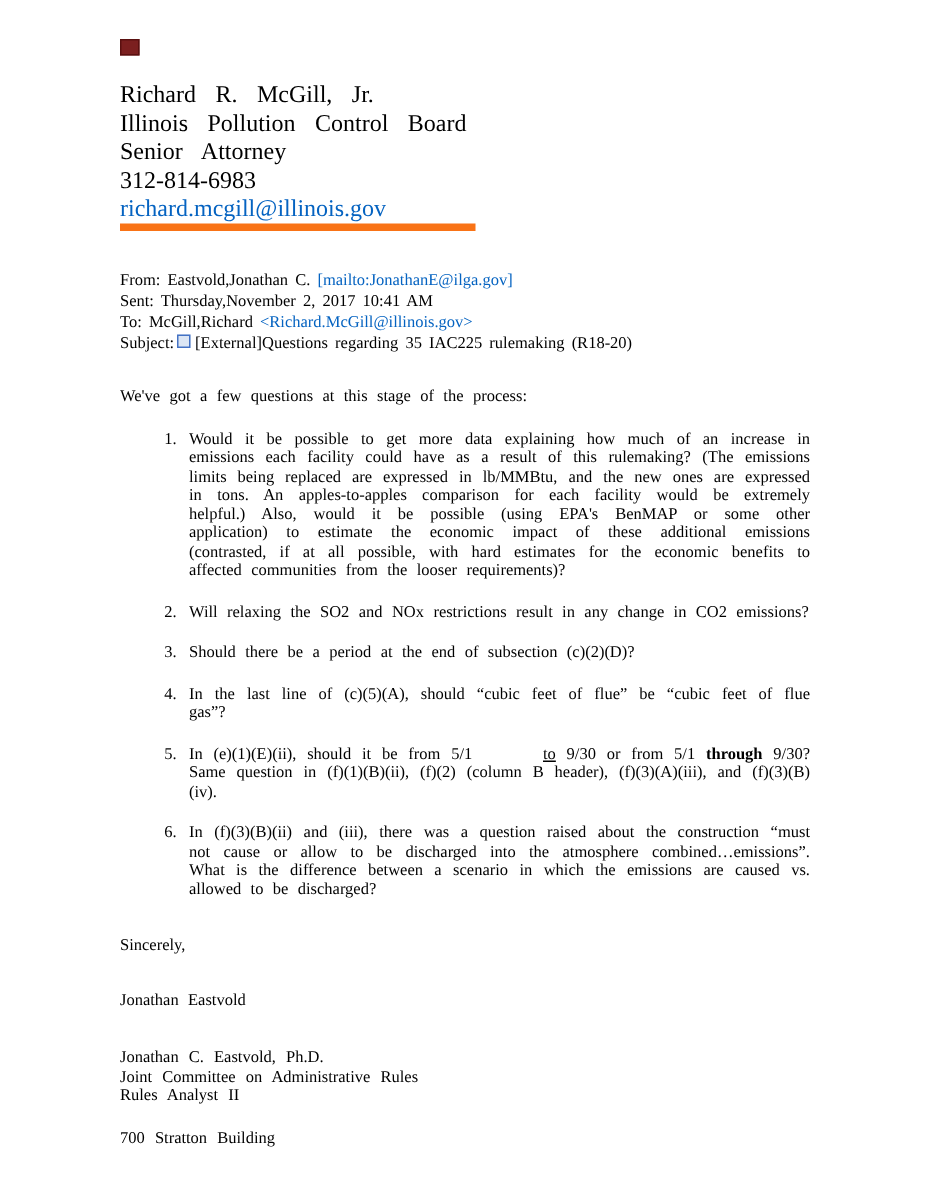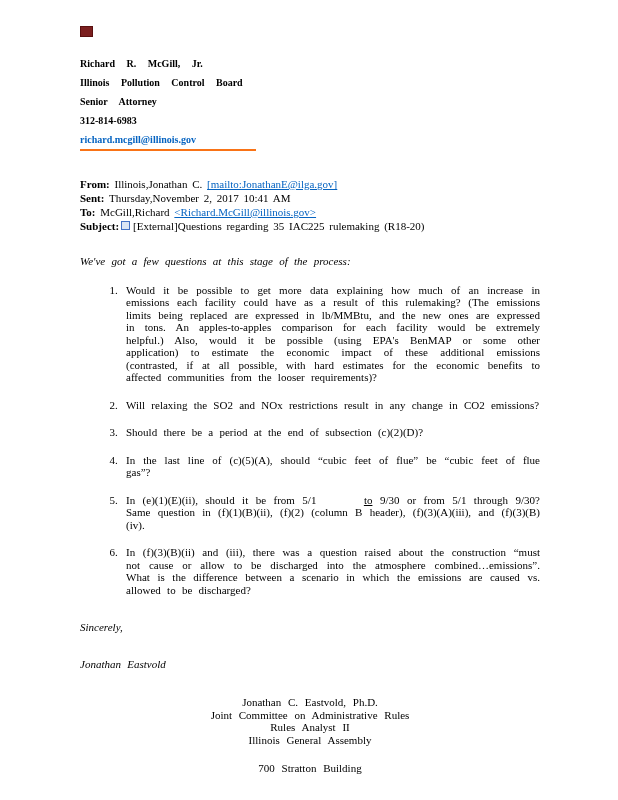--- a/index.html
+++ b/index.html
@@ -23,94 +23,91 @@
     position: absolute;
     left: 80px;
     top: 26px;
     width: 11px;
     height: 9px;
     background: #7b1f1f;
     border: 1px solid #5a1010;
   }
   
   .sig-top {
-    font-size: 10px;
+    font-size: 16px;
     line-height: 19px;
     word-spacing: 9px;
-    font-weight: bold;
   }
   .sig-top .email-row {
     word-spacing: 0;
   }
   a.link, .link {
     color: #0563C1;
-    text-decoration: underline;
     cursor: pointer;
   }
   .email-underline {
     display: inline-block;
-    border-bottom: 2px solid #f97316;
+    border-bottom: 5px solid #f97316;
     padding-right: 60px;
   }
   .email-underline a.link { text-decoration: none; }
 
   
   .mail-headers {
     margin-top: 26px;
     font-size: 11px;
     line-height: 14px;
     word-spacing: 2px;
   }
-  .mail-headers .lbl { font-weight: bold; }
+  .mail-headers .lbl { font-weight: normal; }
   .subject-flag {
     display: inline-block;
     width: 7px;
     height: 7px;
     background: #dce6f4;
     border: 1px solid #4472C4;
     margin: 0 3px 0 2px;
     vertical-align: baseline;
   }
 
   
   .mail-body {
     margin-top: 22px;
     font-size: 11px;
     line-height: 12.5px;
   }
   .mail-body p {
     margin: 0 0 14px 0;
     text-align: justify;
     word-spacing: 3.5px;
-    font-style: italic;
   }
   ol.questions {
     margin: 16px 0 14px 0;
     padding-left: 44px;
   }
   ol.questions li {
     margin-bottom: 15px;
     text-align: justify;
     word-spacing: 3.5px;
     padding-left: 2px;
   }
   .u { text-decoration: underline; margin-left: 40px; }
-  .b { font-weight: normal; margin-top: 14px; }
+  .b { font-weight: bold; margin-top: 14px; }
 
   .spacer-sm { height: 10px; }
 
   
   .sig-bottom {
     margin-top: 26px;
     font-size: 11px;
     line-height: 12.5px;
     word-spacing: 4px;
   }
   .sig-bottom .grp { margin-bottom: 16px; }
-  .sig-bottom div.ln { text-align: center; }
+  .sig-bottom div.ln { text-align: left; }
 </style>
 </head>
 <body>
 
 <div class="page">
 
   <span class="broken-img"></span>
 
   <div class="sig-top">
     <div class="ln">Richard R. McGill, Jr.</div>
@@ -118,21 +115,21 @@
     <div class="ln">Senior Attorney</div>
     <div class="ln">312-814-6983</div>
     <div class="ln email-row">
       <span class="email-underline"><a class="link">richard.mcgill@illinois.gov</a></span>
     </div>
   </div>
 
   <div class="mail-headers">
     <div>
       <span class="lbl">From:</span>
-      <span>Illinois,Jonathan C.</span>
+      <span>Eastvold,Jonathan C.</span>
       <a class="link">[mailto:JonathanE@ilga.gov]</a>
     </div>
     <div>
       <span class="lbl">Sent:</span>
       <span>Thursday,November 2, 2017 10:41 AM</span>
     </div>
     <div>
       <span class="lbl">To:</span>
       <span>McGill,Richard</span>
       <a class="link">&lt;Richard.McGill@illinois.gov&gt;</a>
@@ -158,21 +155,20 @@
     <p>Sincerely,</p>
     <div class="spacer-sm"></div>
     <p>Jonathan Eastvold</p>
   </div>
 
   <div class="sig-bottom">
     <div class="grp">
       <div class="ln">Jonathan C. Eastvold, Ph.D.</div>
       <div class="ln">Joint Committee on Administrative Rules</div>
       <div class="ln">Rules Analyst II</div>
-      <div class="ln">Illinois General Assembly</div>
     </div>
     <div class="grp">
       <div class="ln">700 Stratton Building</div>
     </div>
 
   </div>
 
 </div>
 
 </body></html>

